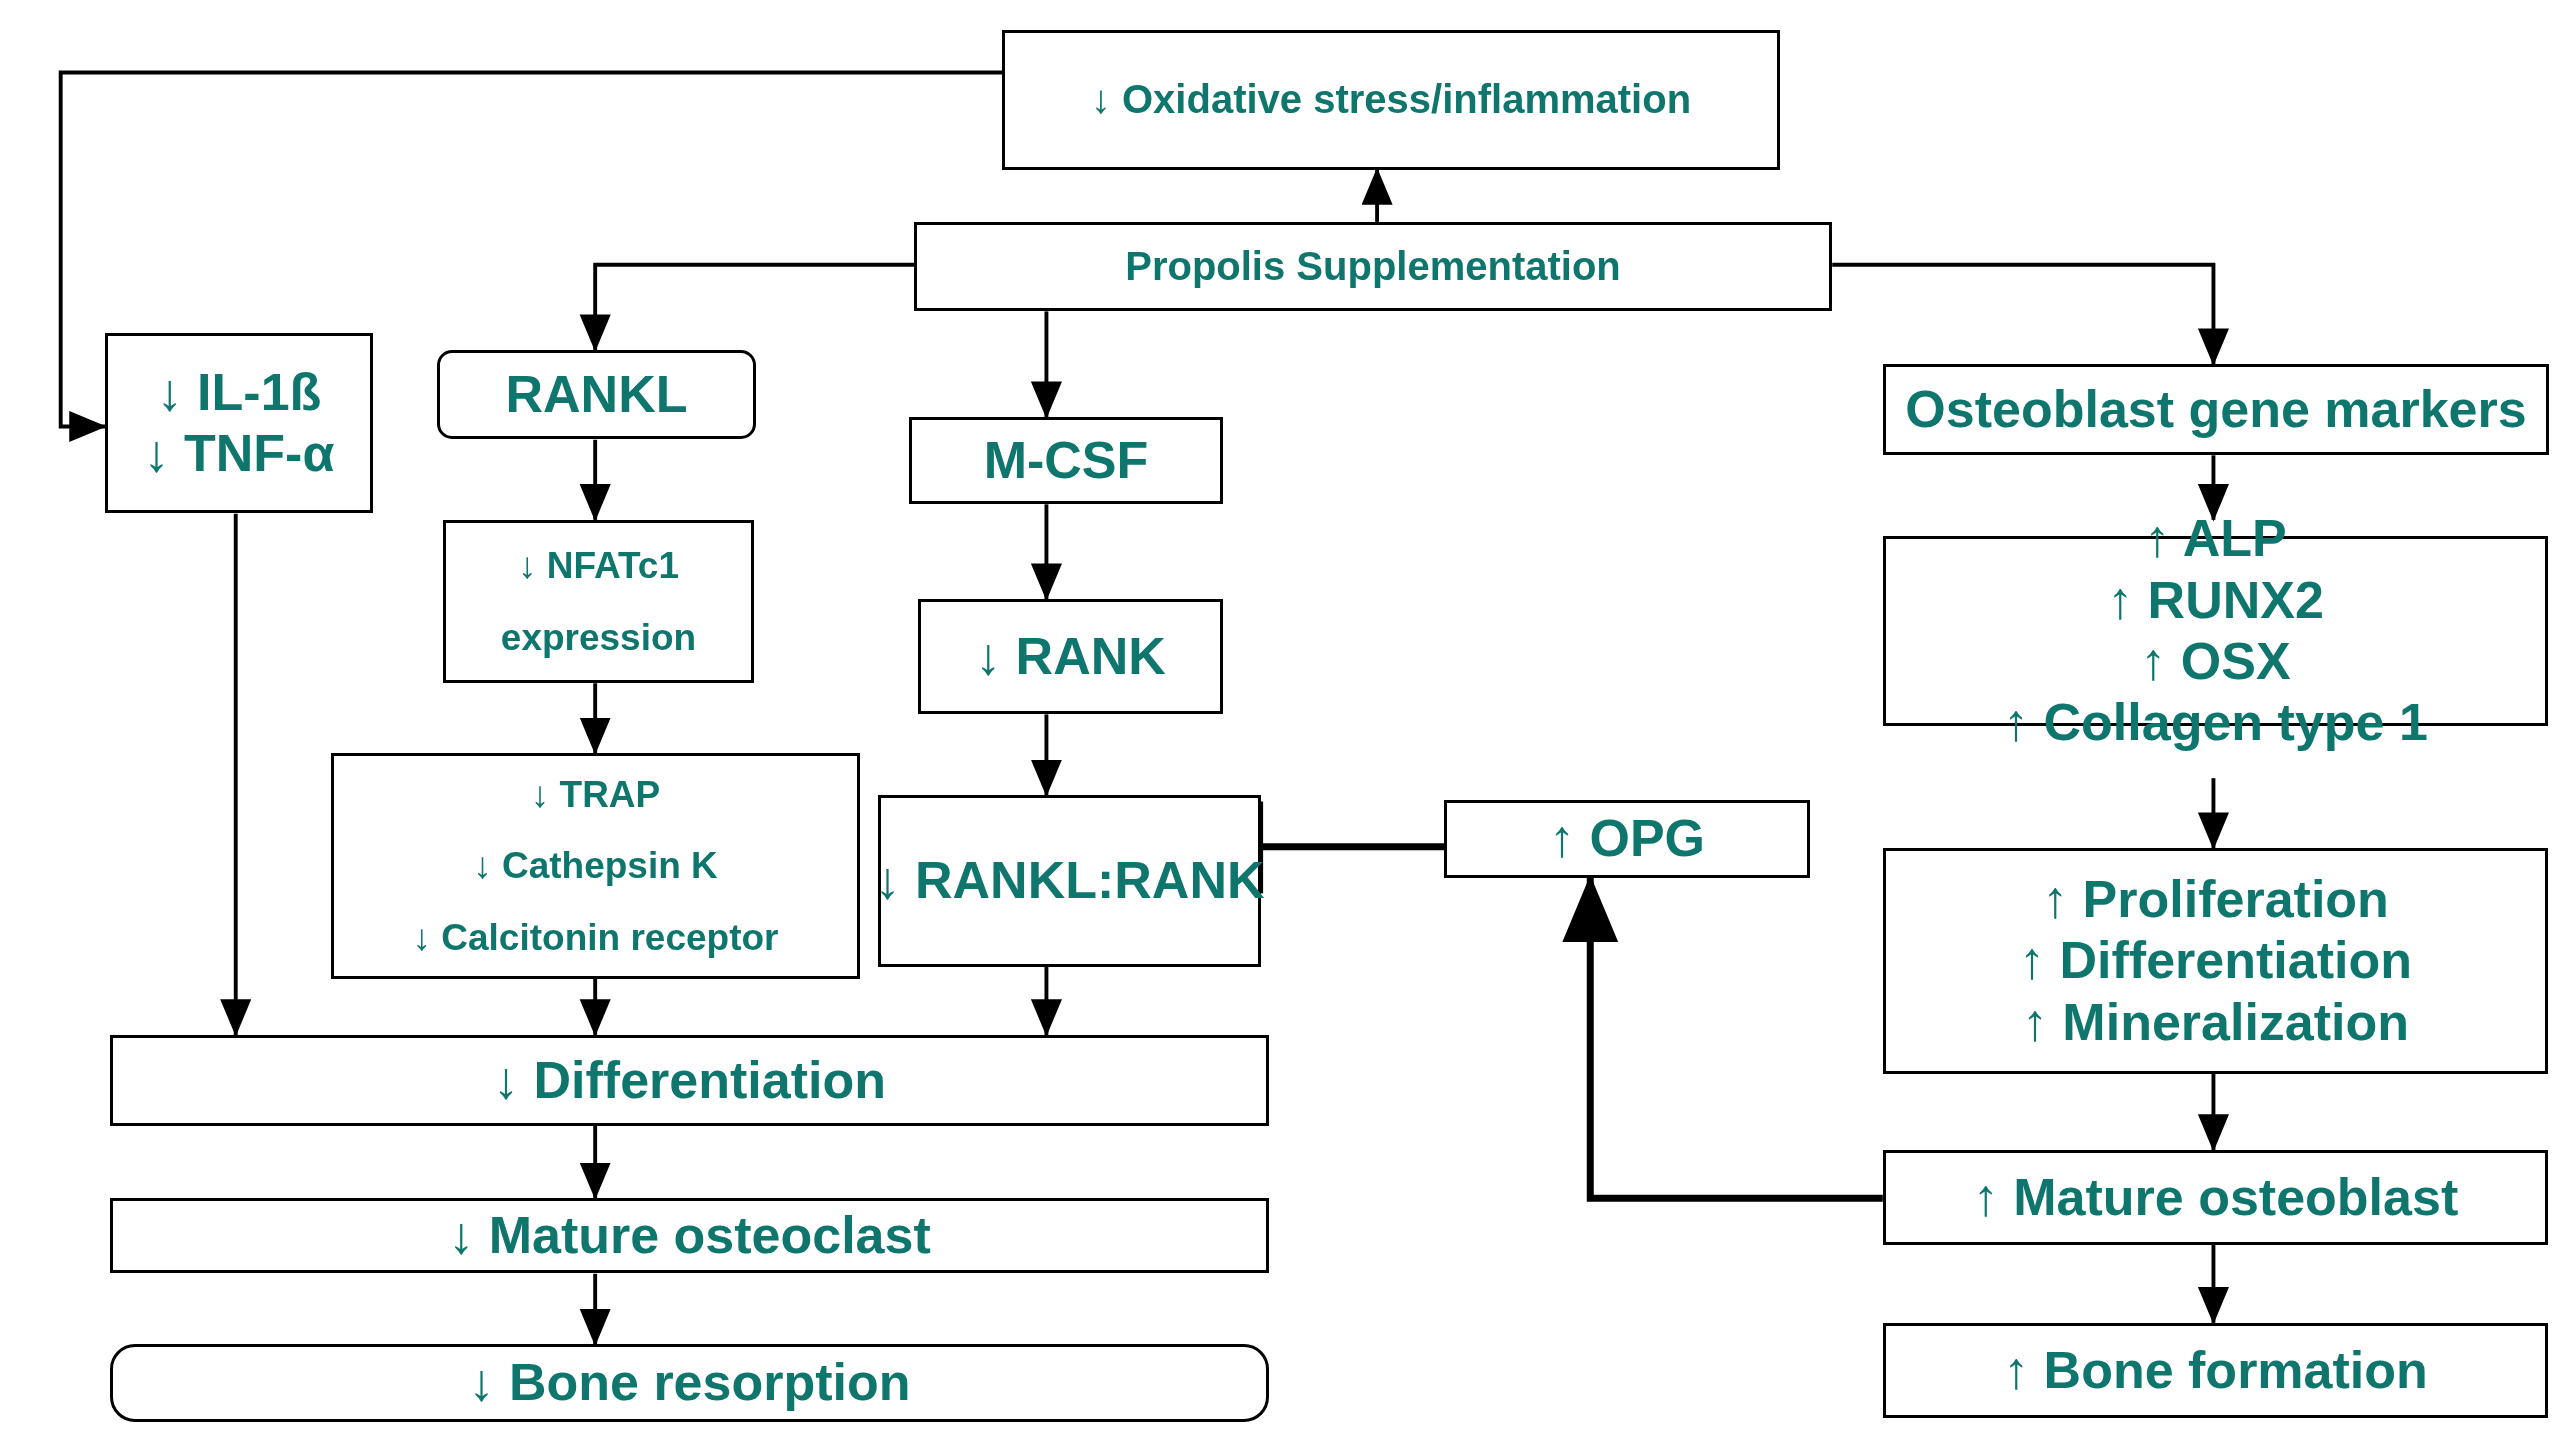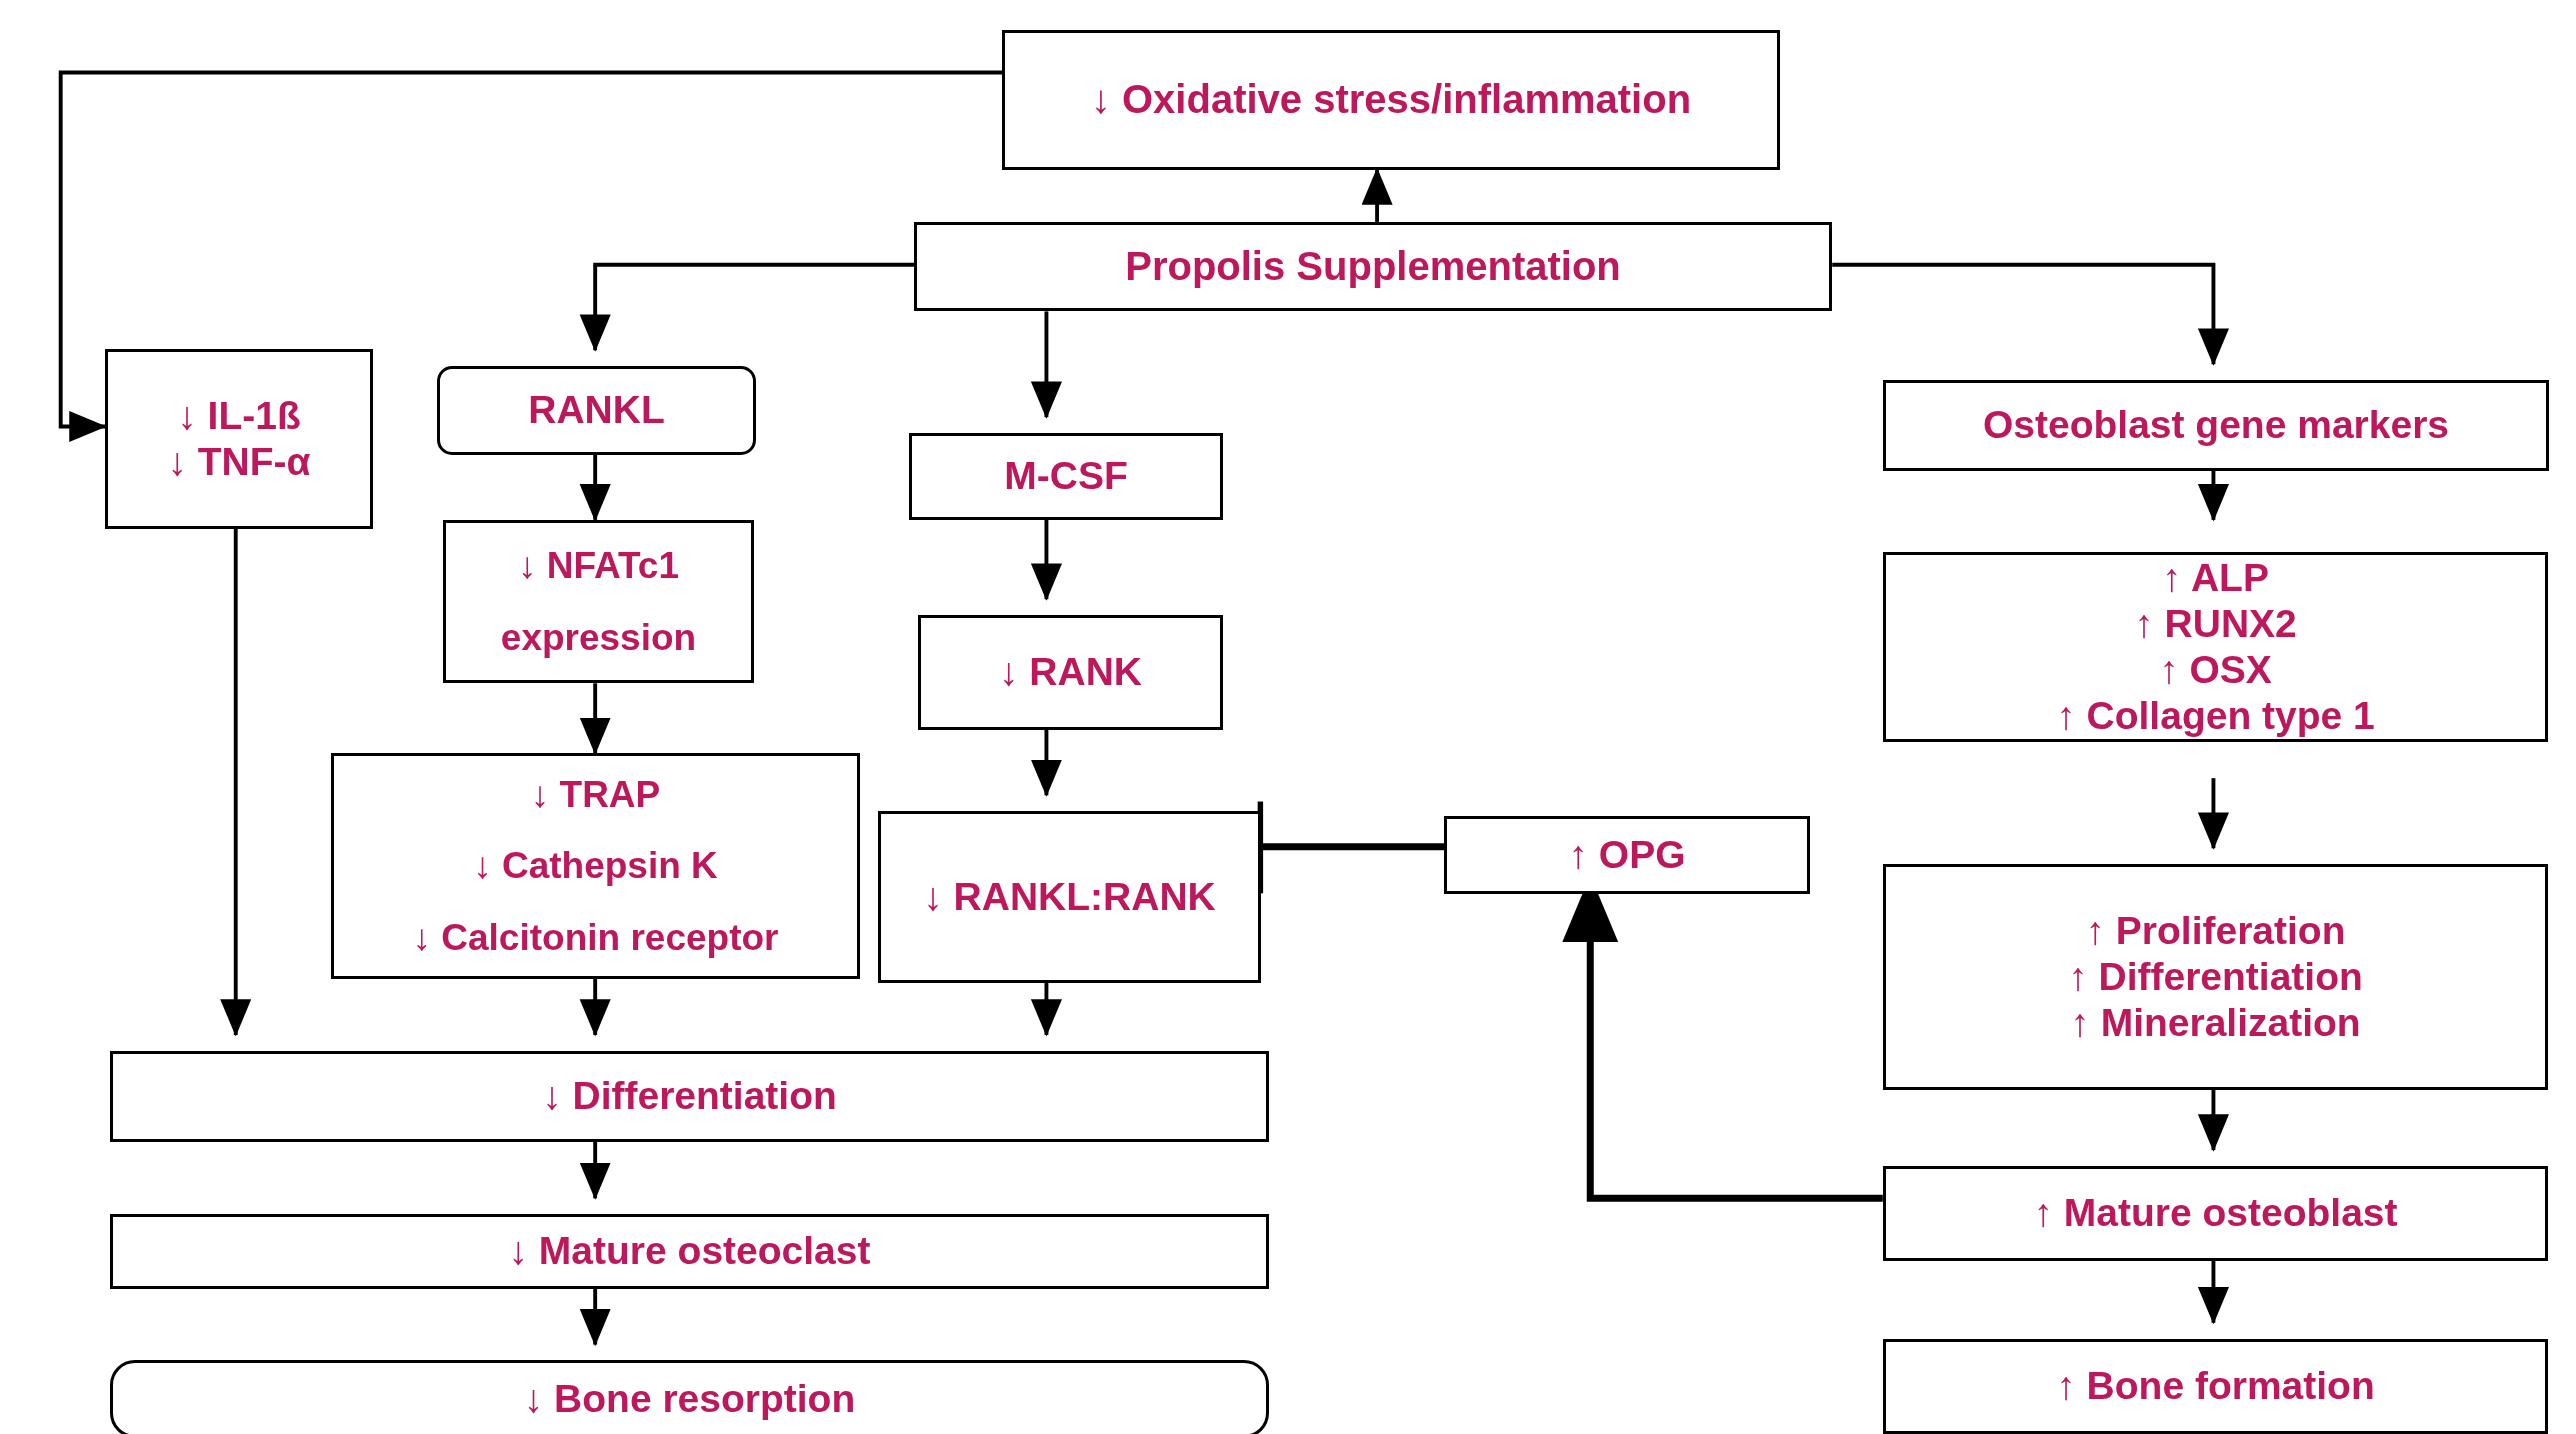--- a/index.html
+++ b/index.html
@@ -8,28 +8,28 @@
   svg.canvas{position:absolute;left:0;top:0;width:2576px;height:1435px;}
   .nodebox{
     position:absolute;
     box-sizing:border-box;
     border:3.1px solid #000000;
     background:#ffffff;
     display:flex;
     flex-direction:column;
     align-items:center;
     justify-content:center;
-    color:#be185d;
+    color:#0f766e;
     font-weight:bold;
     line-height:1.18;
     text-align:center;
   }
   .nodebox .ln{display:block;white-space:nowrap;}
   .f48{font-size:37px;gap:28px;}
-  .f50{font-size:39px;margin-top:16px;}
+  .f50{font-size:52px;}
   .f52{font-size:40px;}
 </style>
 </head>
 <body>
 
 <div id="stage">
 
   <svg class="canvas" viewBox="0 0 3311 1844" xmlns="http://www.w3.org/2000/svg">
     <defs>
       <marker id="ah" markerWidth="12" markerHeight="12" refX="9.2" refY="4" orient="auto" markerUnits="strokeWidth">

